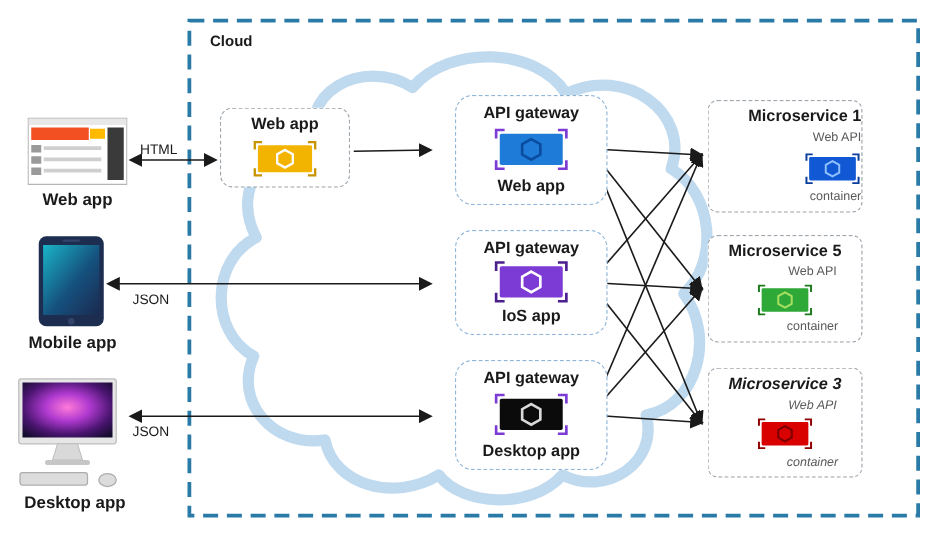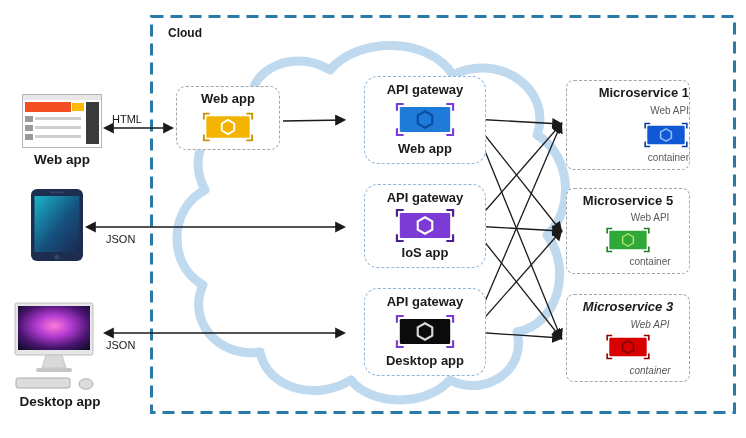--- a/index.html
+++ b/index.html
@@ -182,20 +182,21 @@
         <stop offset="0" stop-color="#1ab4c8"></stop>
         <stop offset="0.55" stop-color="#15517e"></stop>
         <stop offset="1" stop-color="#1b2a50"></stop>
       </linearGradient>
     </defs>
     <rect x="1" y="1" width="52" height="72" rx="6" fill="#1d2d50"></rect>
     <rect x="4.5" y="8" width="45" height="56" fill="url(#pg)"></rect>
     <circle cx="27" cy="69" r="2.6" fill="#32446a"></circle>
     <rect x="20" y="3.5" width="14" height="1.8" rx="0.9" fill="#32446a"></rect>
   </svg>
+  <div class="client-label" id="mobile-client-label">Mobile app</div>
 
   <svg class="client-img" style="left:10px; top:302px;" width="96" height="90" viewBox="0 0 96 90">
     <defs>
       <radialGradient id="dg" cx="0.5" cy="0.45" r="0.7">
         <stop offset="0" stop-color="#ff7ad9"></stop>
         <stop offset="0.35" stop-color="#b03ad0"></stop>
         <stop offset="0.7" stop-color="#4a1570"></stop>
         <stop offset="1" stop-color="#120b2a"></stop>
       </radialGradient>
     </defs>

